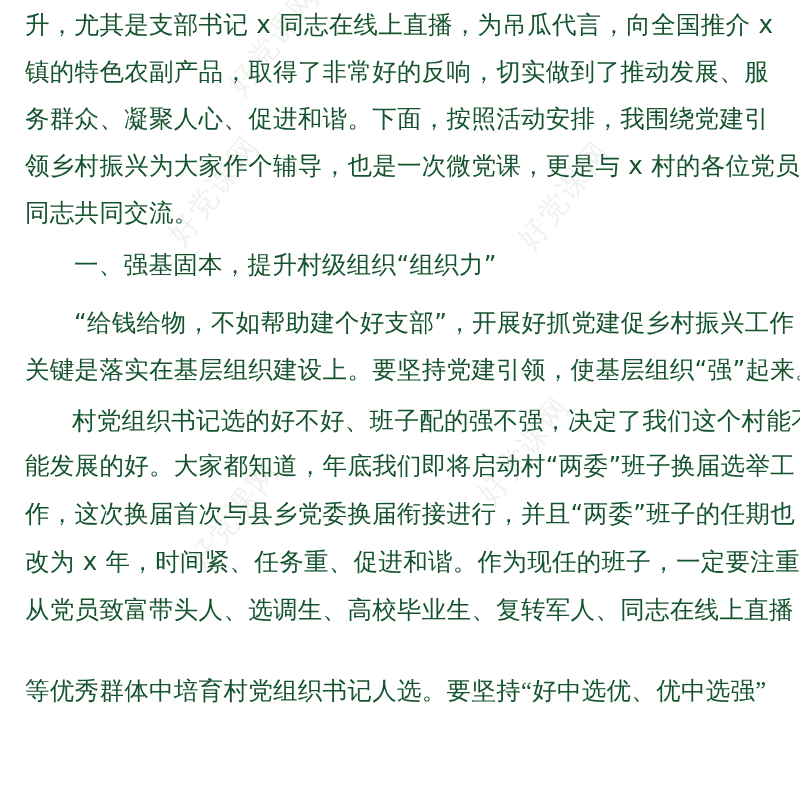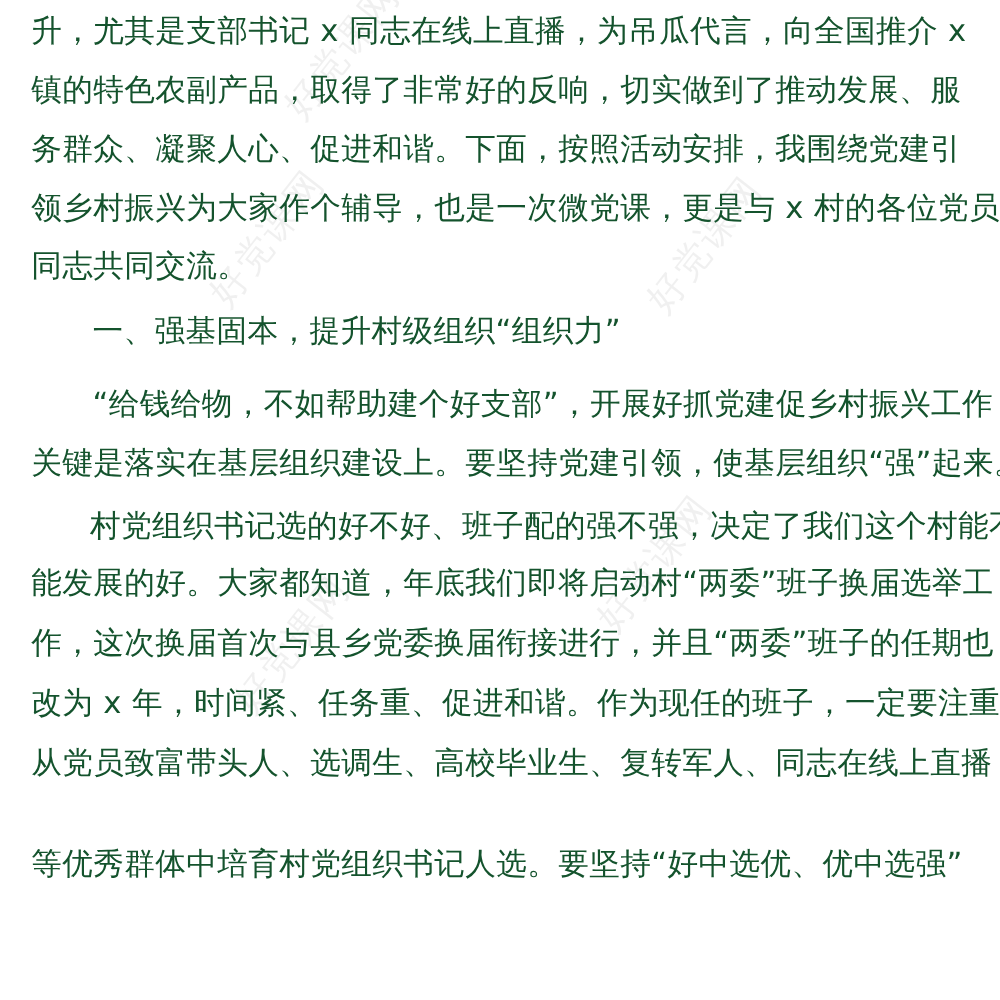--- a/index.html
+++ b/index.html
@@ -64,15 +64,15 @@
   <div class="line indent" style="top:250px;">一、强基固本，提升村级组织“组织力”</div>
 
   <div class="line indent" style="top:308px; left:74px;">“给钱给物，不如帮助建个好支部”，开展好抓党建促乡村振兴工作，</div>
   <div class="line" style="top:355px;">关键是落实在基层组织建设上。要坚持党建引领，使基层组织“强”起来。</div>
   <div class="line" style="top:406px;margin-left:47px;">村党组织书记选的好不好、班子配的强不强，决定了我们这个村能不</div>
   <div class="line" style="top:451px;">能发展的好。大家都知道，年底我们即将启动村“两委”班子换届选举工</div>
   <div class="line" style="top:499px;">作，这次换届首次与县乡党委换届衔接进行，并且“两委”班子的任期也</div>
   <div class="line" style="top:547px;">改为 x 年，时间紧、任务重、促进和谐。作为现任的班子，一定要注重</div>
   <div class="line" style="top:595px;">从党员致富带头人、选调生、高校毕业生、复转军人、同志在线上直播</div>
 
-  <div class="line" style="top:676px;">等优秀群体中培育村党组织书记人选。要坚持“好中选优、优中选强”</div>
+  <div class="line" style="top:676px;font-family:Liberation Serif, serif;">等优秀群体中培育村党组织书记人选。要坚持“好中选优、优中选强”</div>
 
 </div>
 
 </body></html>

